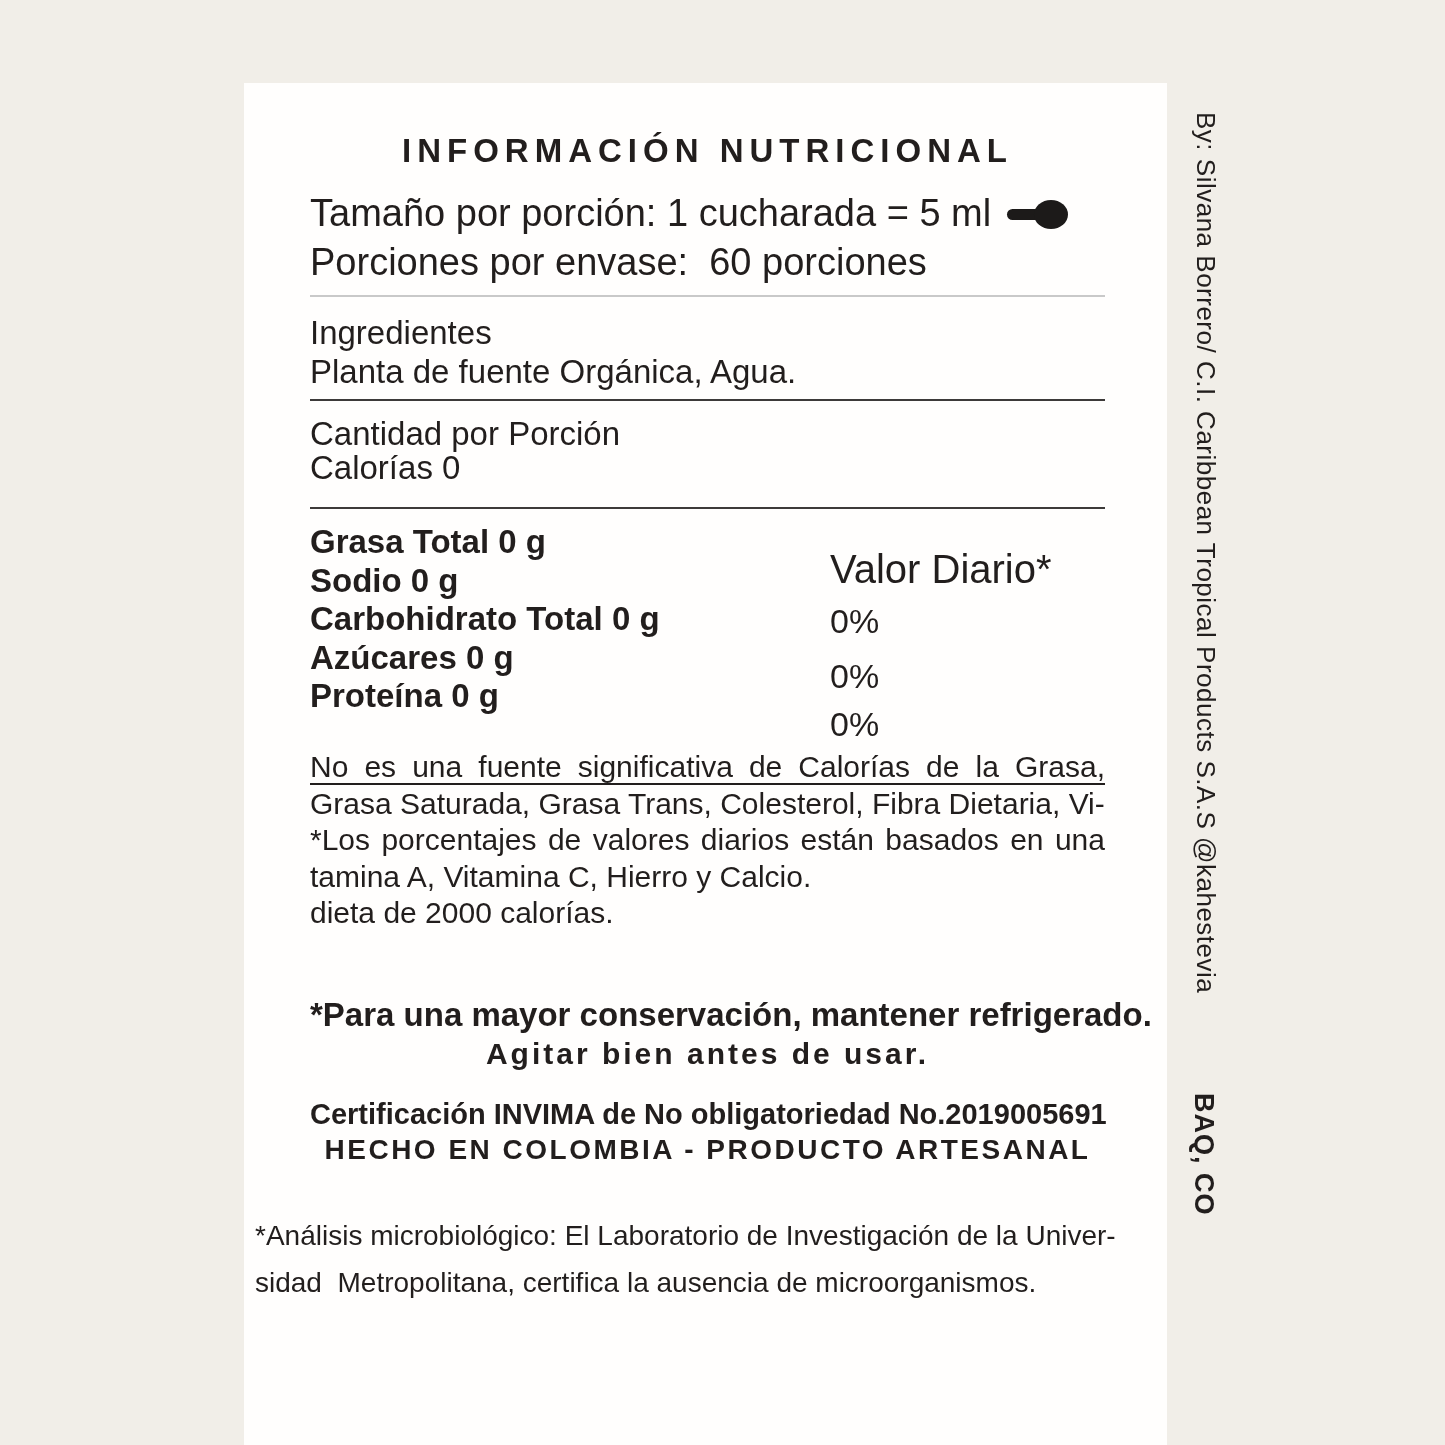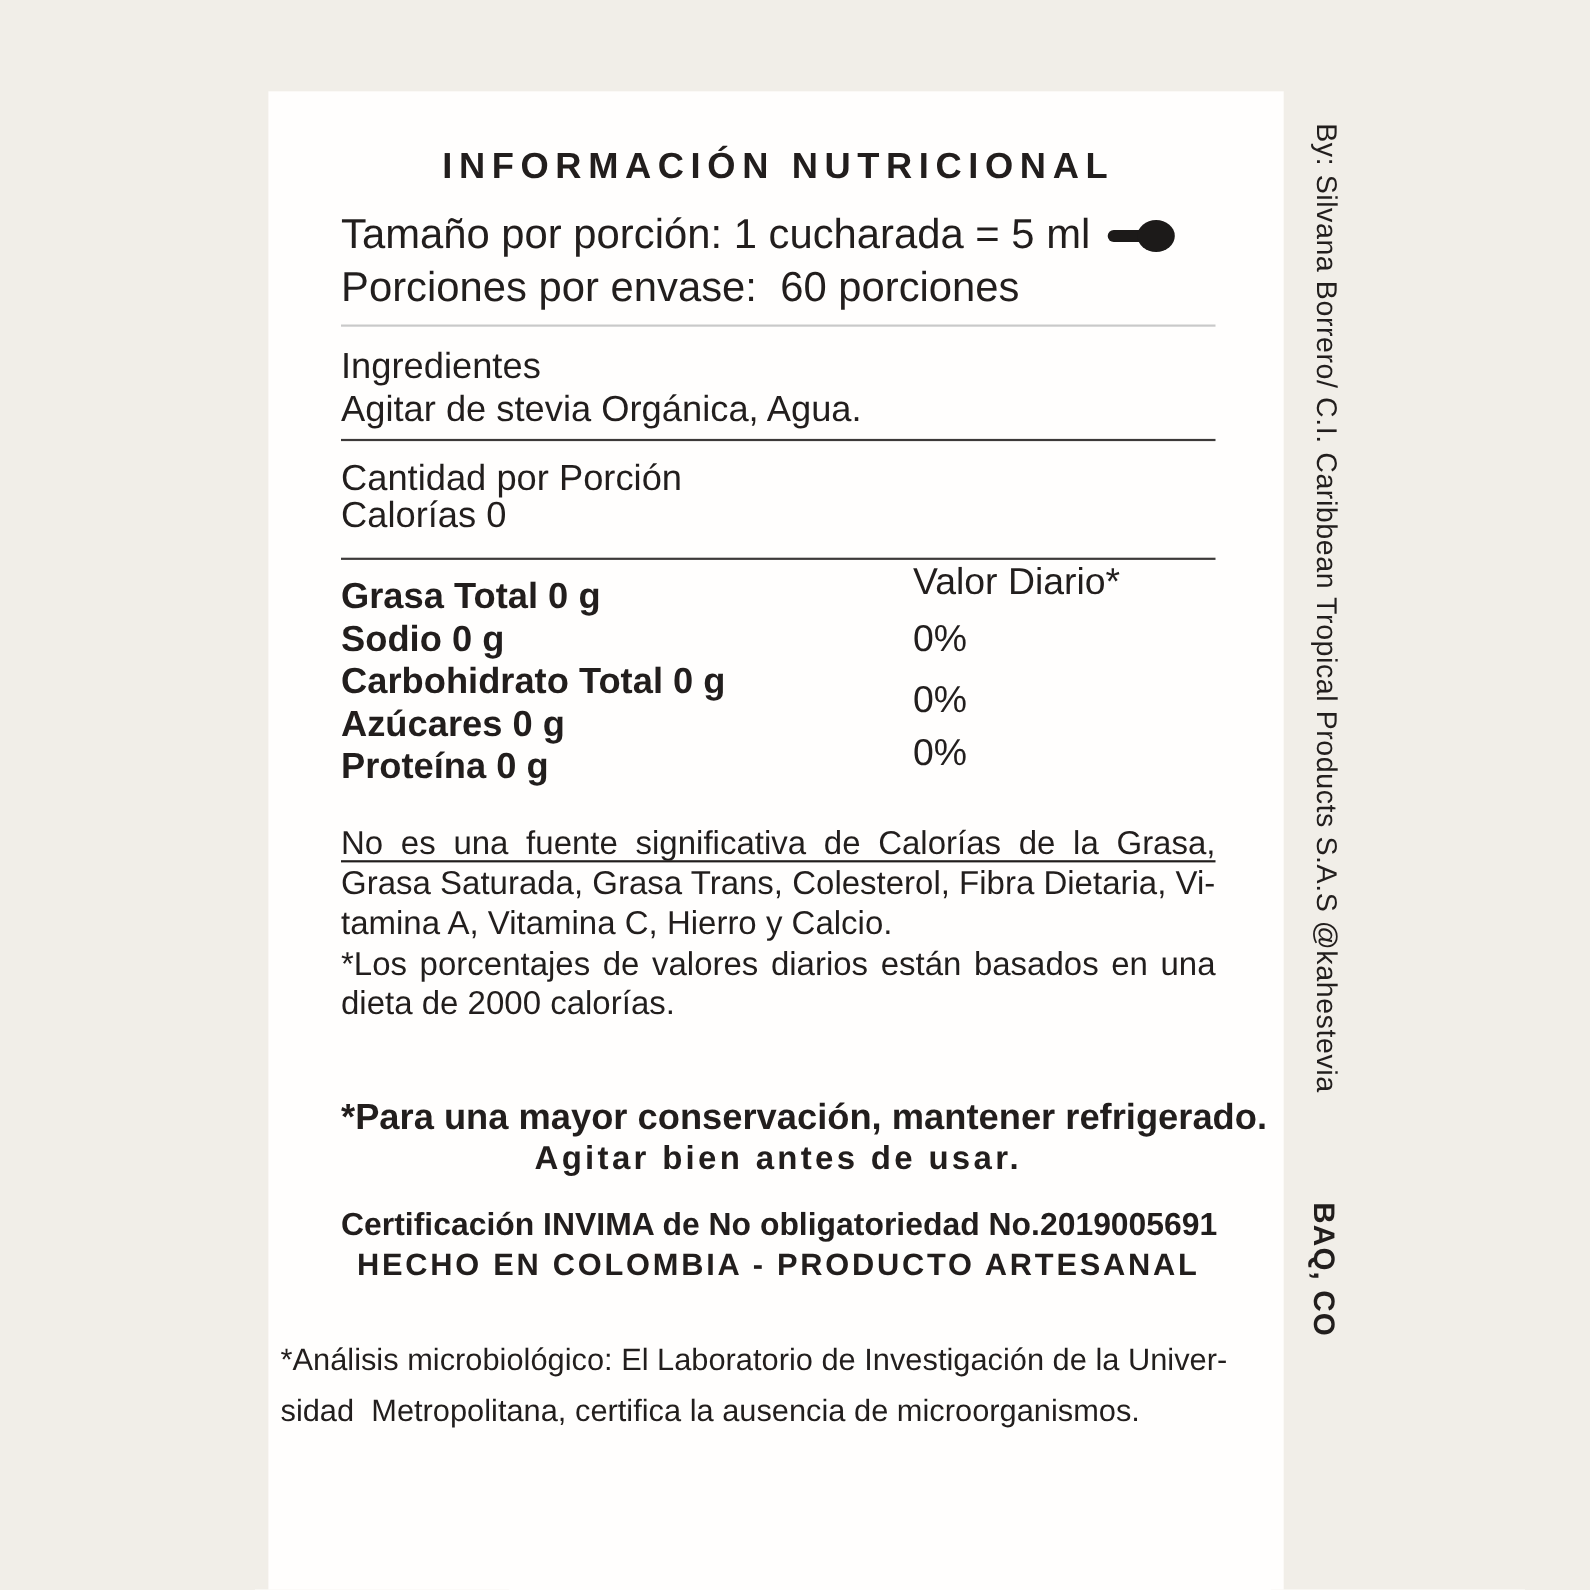--- a/index.html
+++ b/index.html
@@ -43,21 +43,21 @@
   .divider.d2 { background: #3d3a39; margin-top: 8px; }
   .divider.d3 { background: #3d3a39; margin-top: 22px; }
   .ing-heading { margin-top: 16px; font-size: 33px; line-height: 39px; }
   .ing-value { font-size: 33px; line-height: 39px; }
   .amount-heading { margin-top: 16px; font-size: 33px; line-height: 34px; }
   .calories { font-size: 33px; line-height: 34px; }
   .nutrients { position: relative; height: 240px; }
   .nut-left { padding-top: 14px; font-weight: bold; }
   .nutrient { font-size: 33px; line-height: 38.5px; white-space: nowrap; }
   .nut-right { position: absolute; left: 520px; top: 0; }
-  .vd-heading { font-size: 34px; line-height: 40px; white-space: nowrap; text-align: right; }
+  .vd-heading { margin-top: 40px; font-size: 40px; line-height: 40px; white-space: nowrap; text-align: right; }
   .dv { font-size: 34px; line-height: 40px; }
   .dv-0 { margin-top: 12px; }
   .dv-1 { margin-top: 15px; }
   .dv-2 { margin-top: 8px; }
   .note-line { font-size: 30px; line-height: 36.5px; white-space: nowrap; }
   .note-line.jl { white-space: nowrap; text-align: justify; text-align-last: justify; }
   .note-line.ul {
     text-decoration: underline;
     text-decoration-thickness: 2px;
     text-underline-offset: 6px;
@@ -131,21 +131,21 @@
       </svg>
     </div>
     <div class="serving-line">
       <span>Porciones por envase:  60 porciones</span>
     </div>
   </div>
 
   <div class="divider light"></div>
 
   <div class="ing-heading">Ingredientes</div>
-  <div class="ing-value">Agitar de stevia Orgánica, Agua.</div>
+  <div class="ing-value">Planta de fuente Orgánica, Agua.</div>
 
   <div class="divider d2"></div>
 
   <div class="amount-heading">Cantidad por Porción</div>
   <div class="calories">Calorías 0</div>
 
   <div class="divider d3"></div>
 
   <div class="nutrients">
     <div class="nut-left">
@@ -159,22 +159,22 @@
       <div class="vd-heading">Valor Diario*</div>
       <div class="dv dv-0">0%</div>
       <div class="dv dv-1">0%</div>
       <div class="dv dv-2">0%</div>
     </div>
   </div>
 
   <div class="note">
     <div class="note-line jl ul">No es una fuente significativa de Calorías de la Grasa,</div>
     <div class="note-line">Grasa Saturada, Grasa Trans, Colesterol, Fibra Dietaria, Vi-</div>
+    <div class="note-line jl">*Los porcentajes de valores diarios están basados en una</div>
     <div class="note-line">tamina A, Vitamina C, Hierro y Calcio.</div>
-    <div class="note-line jl">*Los porcentajes de valores diarios están basados en una</div>
     <div class="note-line">dieta de 2000 calorías.</div>
   </div>
 
   <div class="storage">*Para una mayor conservación, mantener refrigerado.</div>
   <div class="shake">Agitar bien antes de usar.</div>
 
   <div class="cert">Certificación INVIMA de No obligatoriedad No.2019005691</div>
   <div class="origin">HECHO EN COLOMBIA - PRODUCTO ARTESANAL</div>
 
 </div>

